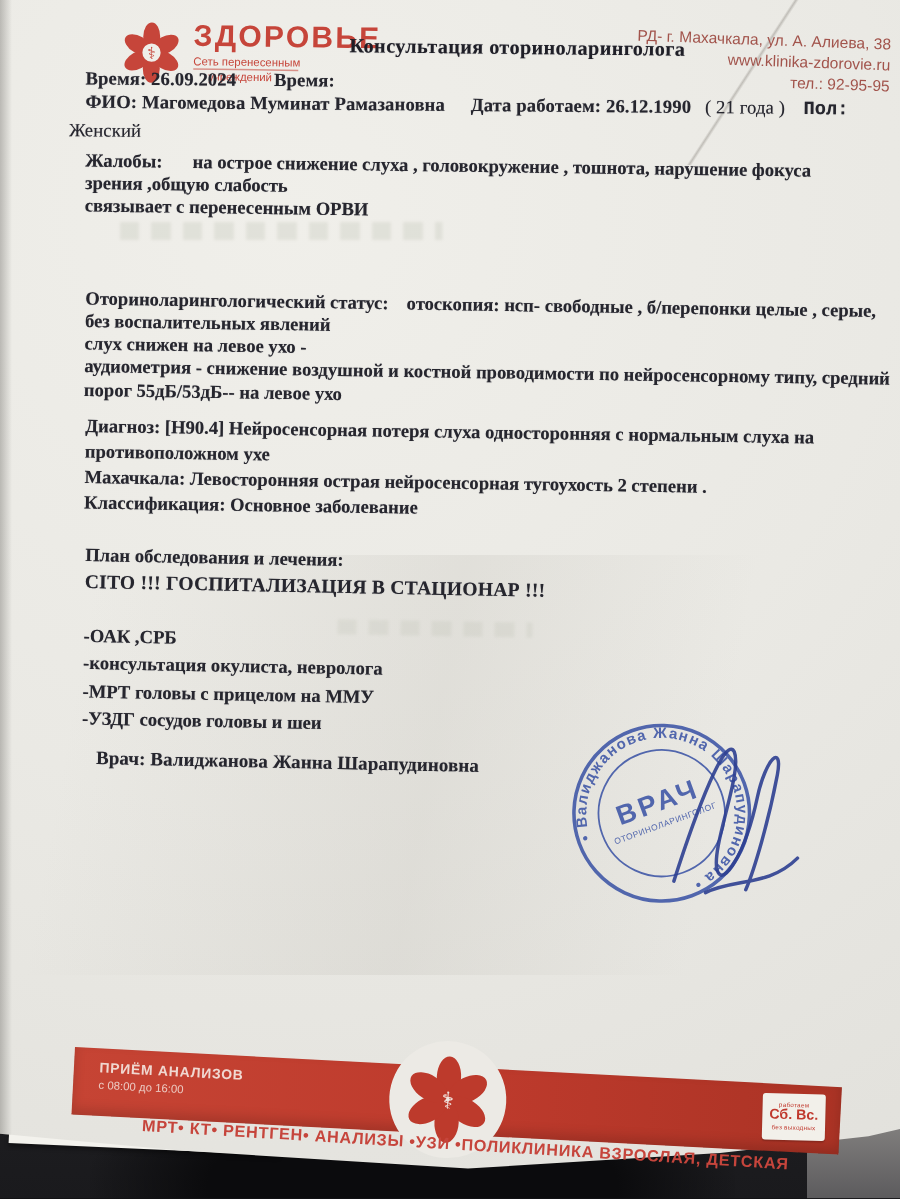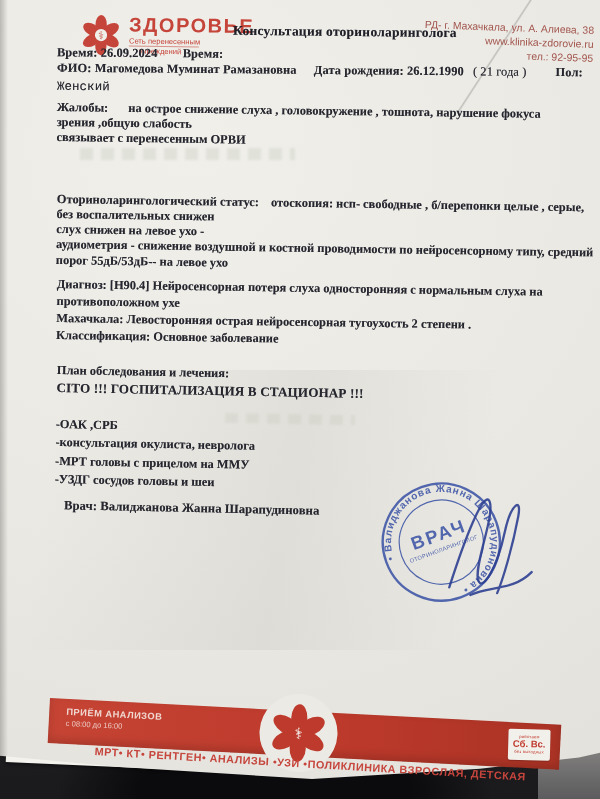--- a/index.html
+++ b/index.html
@@ -123,36 +123,36 @@
   </div>
 
   <div class="doc-line ink b" style="left:57px;top:46px;transform:rotate(.5deg);">
     <span>Время:</span>
     <span>26.09.2024</span>
     <span style="margin-left:22px;">Время:</span>
   </div>
   <div class="doc-line ink b" style="left:57px;top:63px;transform:rotate(.5deg);">
     <span>ФИО:</span>
     <span>Магомедова Муминат Рамазановна</span>
-    <span style="margin-left:14px;">Дата рождения:</span>
+    <span style="margin-left:14px;">Дата работаем:</span>
     <span>26.12.1990</span>
     <span style="margin-left:6px;font-weight:400;">( 21 года )</span>
-    <span style="margin-left:26px;">Пол:</span>
-  </div>
-  <div class="doc-line ink" style="left:57px;top:80px;transform:rotate(.5deg);font-family:Liberation Mono, monospace;">Женский</div>
+    <span style="margin-left:9px;font-family:Liberation Mono, monospace;">Пол:</span>
+  </div>
+  <div class="doc-line ink" style="left:46px;top:80px;transform:rotate(.5deg);">Женский</div>
 
   <div class="sec" style="top:100px;width:520px;transform:rotate(.8deg);transform-origin:left top;">
     <p><span>Жалобы:</span>
        <span style="margin-left:17px;">на острое снижение слуха , головокружение , тошнота, нарушение фокуса зрения ,общую слабость</span></p>
     <p>связывает с перенесенным ОРВИ</p>
   </div>
 
   <div class="sec" style="top:192px;width:545px;transform:rotate(.9deg);transform-origin:left top;">
     <p><span>Оториноларингологический статус:</span>
-       <span style="margin-left:9px;">отоскопия: нсп- свободные , б/перепонки целые , серые, без воспалительных снижен</span></p>
+       <span style="margin-left:9px;">отоскопия: нсп- свободные , б/перепонки целые , серые, без воспалительных явлений</span></p>
     <p>слух снижен на левое ухо -</p>
     <p>аудиометрия - снижение воздушной и костной проводимости по нейросенсорному типу, средний порог 55дБ/53дБ-- на левое ухо</p>
   </div>
 
   <div class="sec" style="top:276px;line-height:1.36;transform:rotate(.9deg);transform-origin:left top;">
     <p><span>Диагноз:</span>
        <span>[H90.4] Нейросенсорная потеря слуха односторонняя с нормальным слуха на противоположном ухе</span></p>
     <p><span>Махачкала:</span>
        <span>Левосторонняя острая нейросенсорная тугоухость 2 степени .</span></p>
     <p><span>Классификация:</span>

